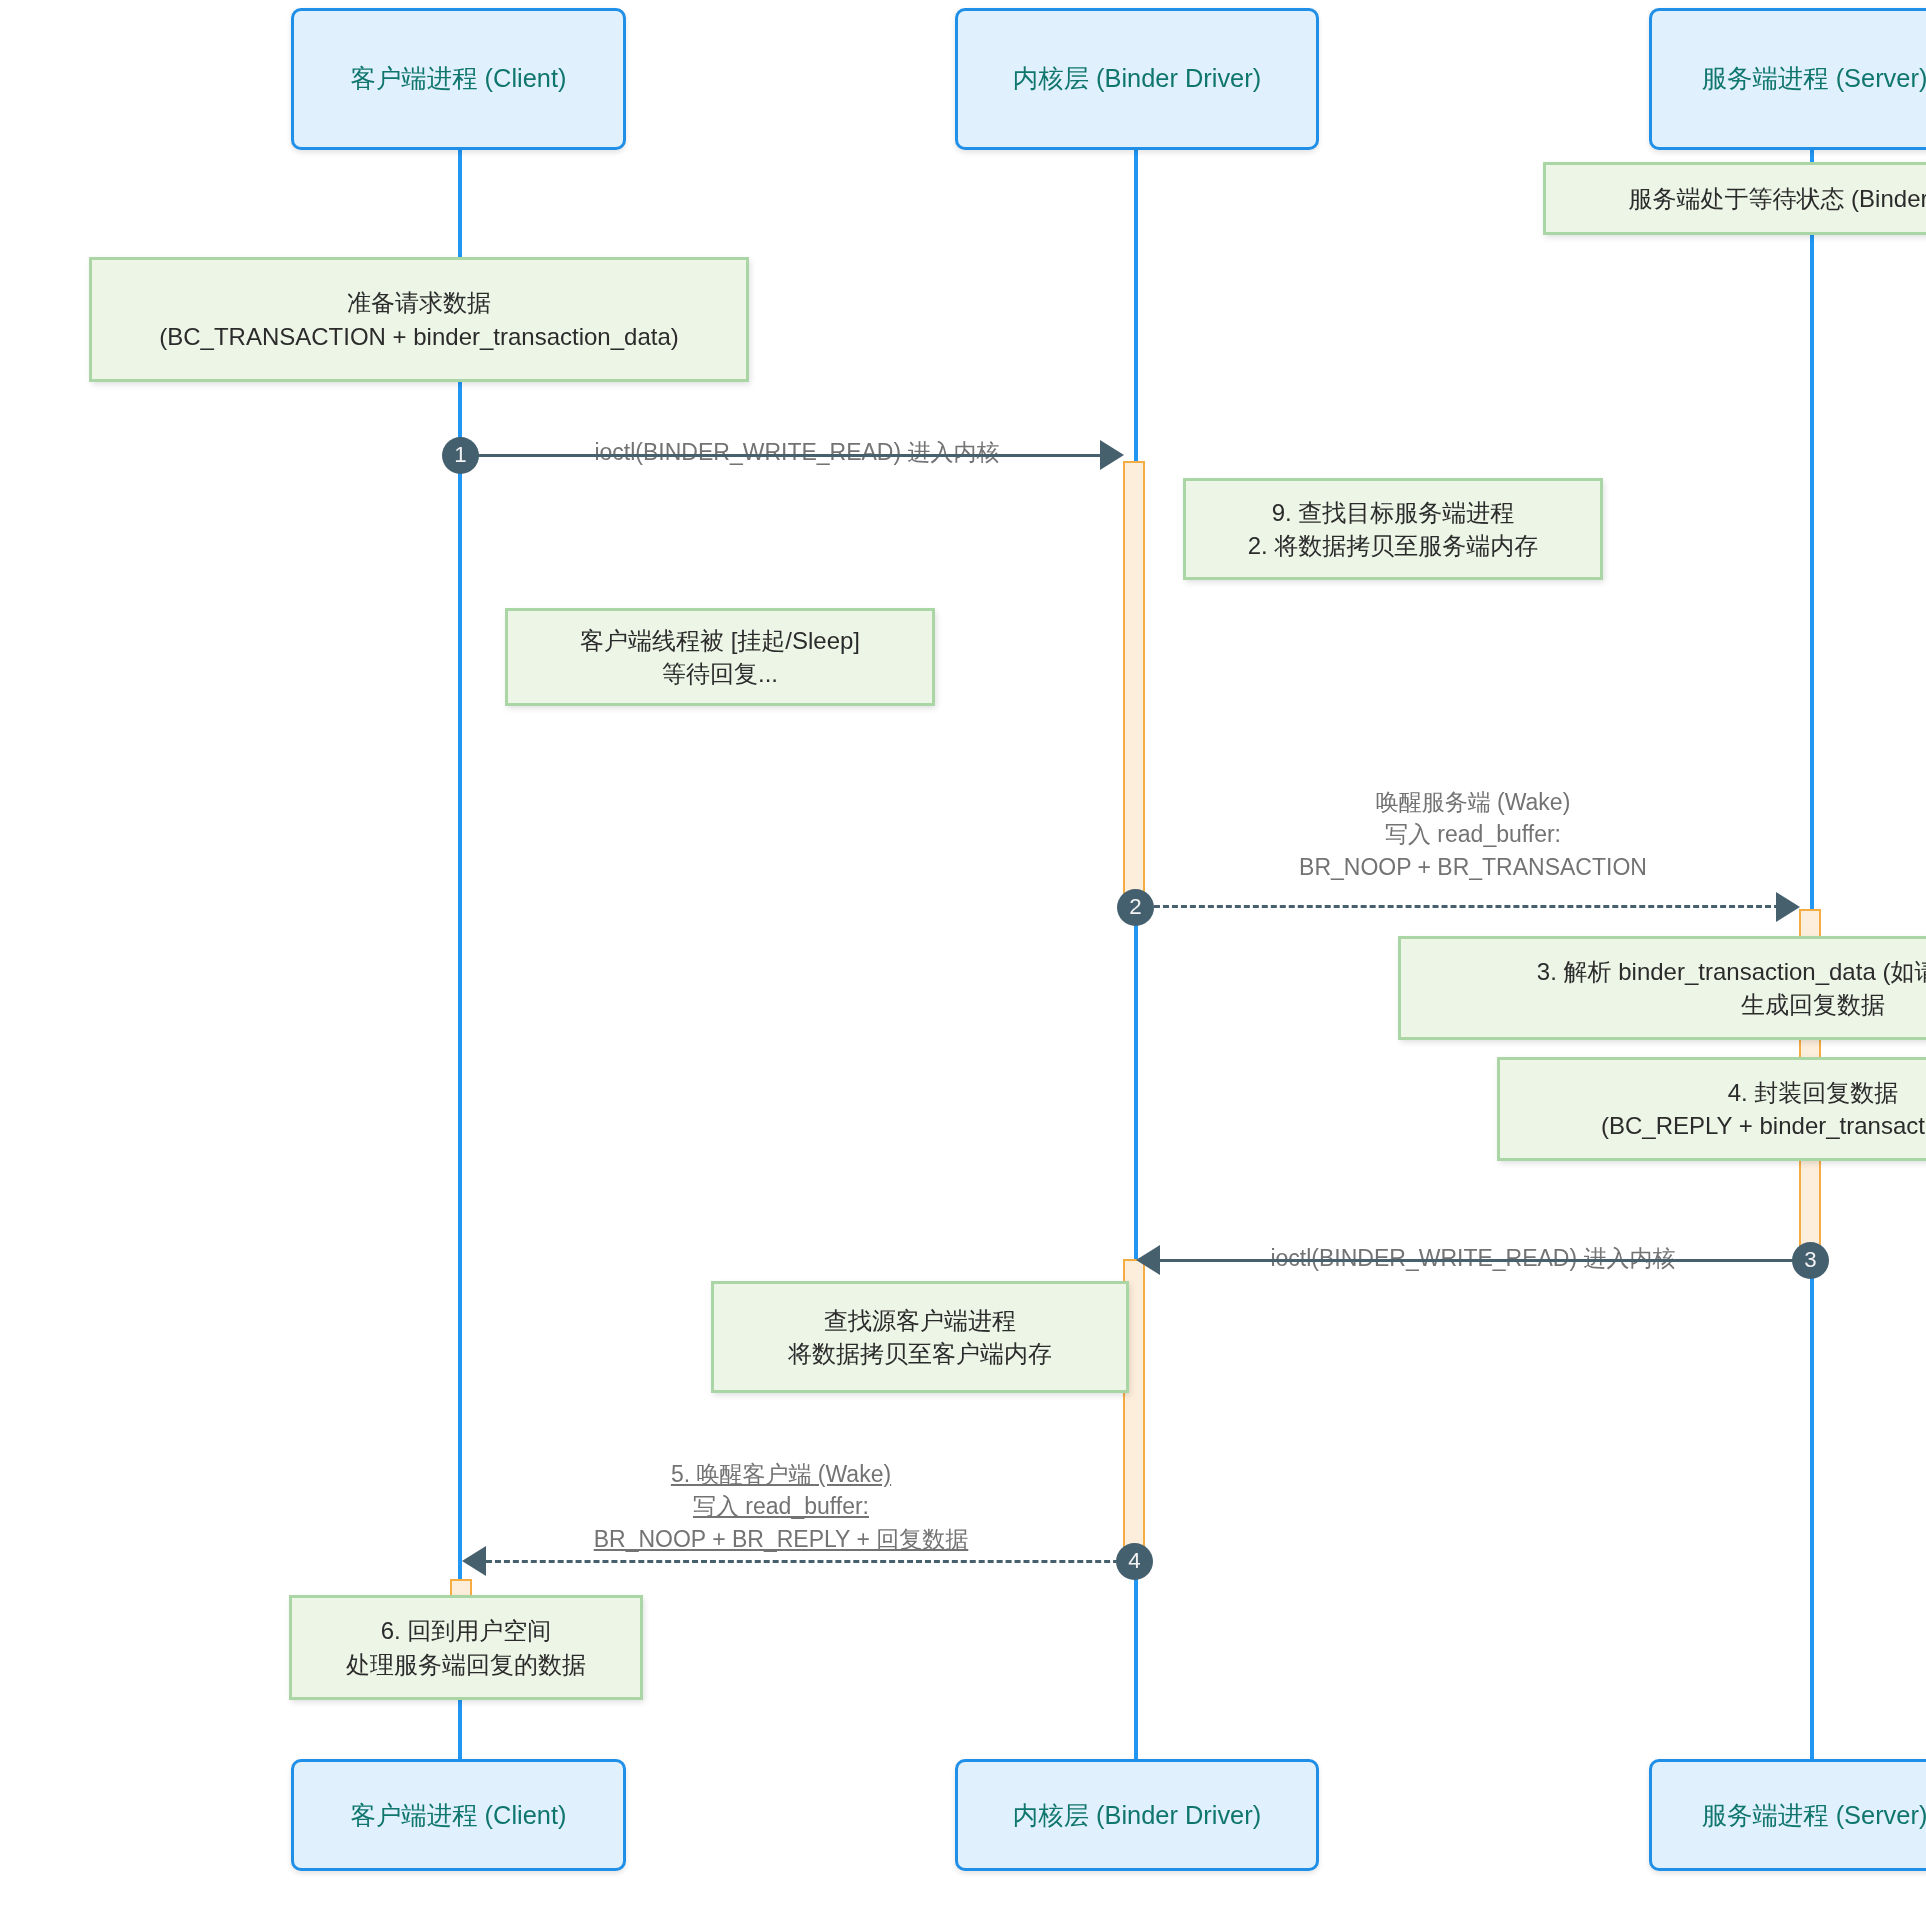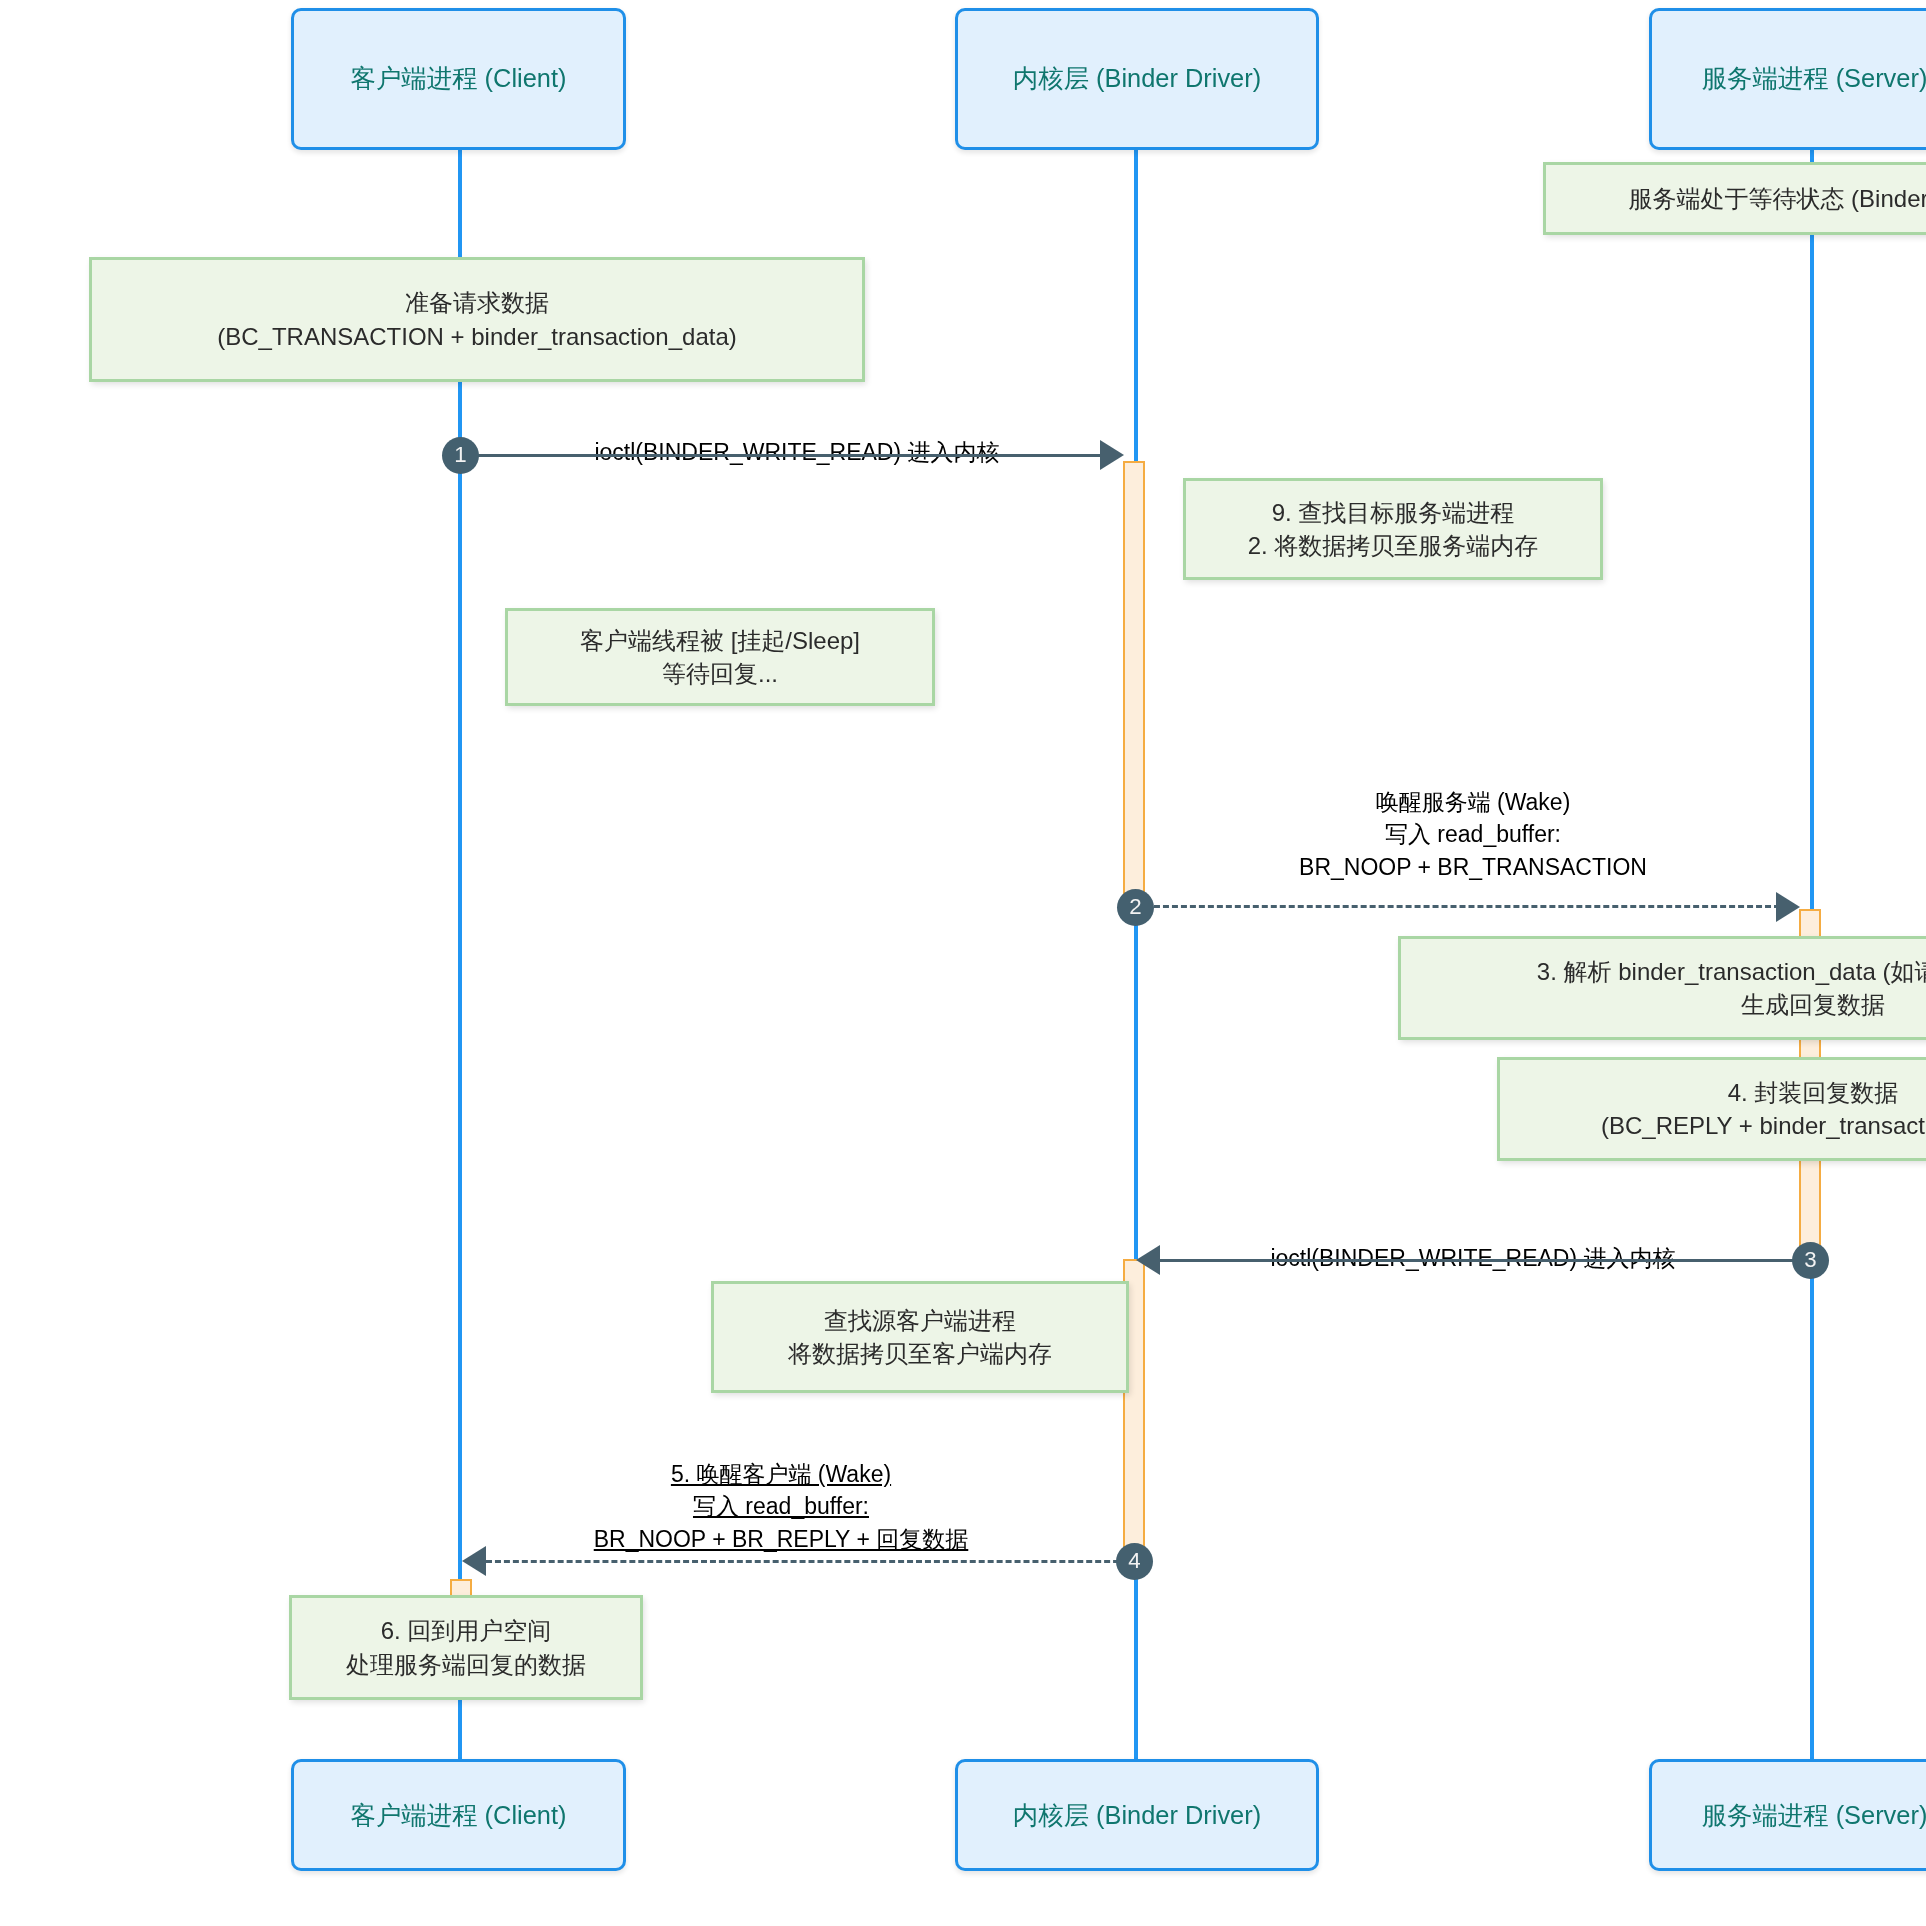--- a/index.html
+++ b/index.html
@@ -86,21 +86,21 @@
     border-left: 24px solid #47606e;
   }
   .arrow-head.left {
     border-right: 24px solid #47606e;
   }
   .msg-label {
     position: absolute;
     text-align: center;
     font-size: 23px;
     line-height: 1.42;
-    color: #000000;
+    color: #737373;
     white-space: pre-line;
   }
   .seq-num {
     position: absolute;
     width: 37px;
     height: 37px;
     border-radius: 50%;
     background: #44606f;
     color: #f2f2f2;
     display: flex;
@@ -131,21 +131,21 @@
     <span>内核层 (Binder Driver)</span>
   </div>
   <div class="actor-box" style="left:1649px; top:7.7px; width:331px; height:142px;">
     <span>服务端进程 (Server)</span>
   </div>
 
   <div class="note" style="left:1543px; top:162px; width:539px; height:73px;">
     <span>服务端处于等待状态 (Binder Loop)</span>
   </div>
 
-  <div class="note" style="left:89px; top:257px; width:776px; height:125px;">
+  <div class="note" style="left:89px; top:257px; width:660px; height:125px;">
     <span>准备请求数据
 (BC_TRANSACTION + binder_transaction_data)</span>
   </div>
 
   <div class="note" style="left:1183px; top:478px; width:420px; height:102px;">
     <span>9. 查找目标服务端进程
 2. 将数据拷贝至服务端内存</span>
   </div>
 
   <div class="note" style="left:505px; top:608px; width:430px; height:98px;text-align:center;">

